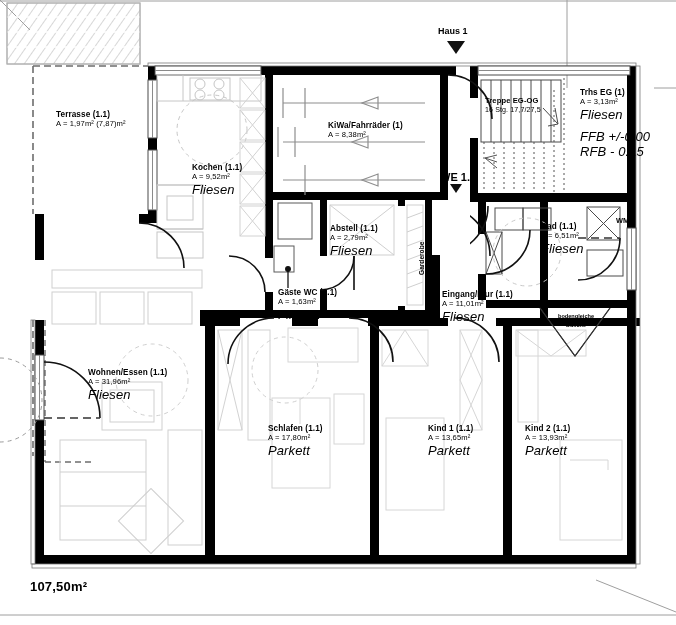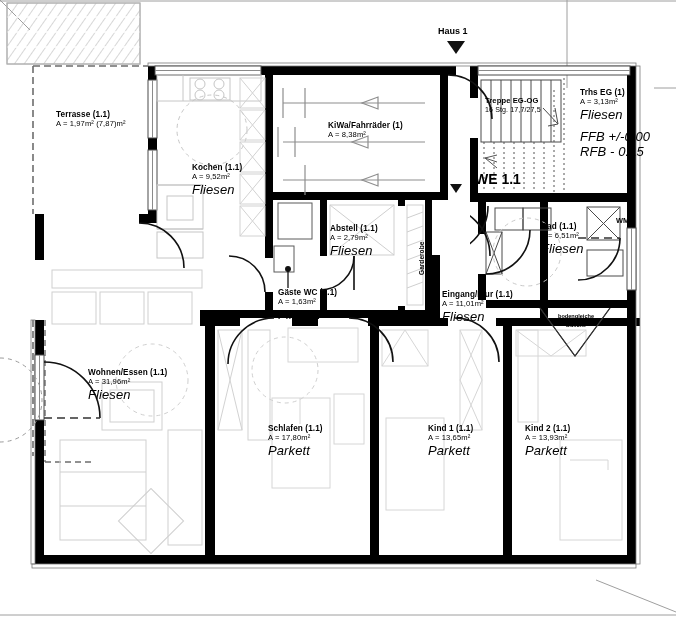--- a/index.html
+++ b/index.html
@@ -338,21 +338,21 @@
   </g>
 
   <g stroke="#333" stroke-width="1.1" fill="none">
     <path d="M540 308 L575 356 L610 308"></path>
   </g>
 </svg>
 
 <div class="marker-lbl" style="left:438px;top:26px;">Haus 1</div>
 <div class="tri" style="left:447px;top:41px;"></div>
 
-<div class="marker-lbl" style="left:440px;top:171px;font-size:14px;padding-left:35px;">WE 1.1</div>
+<div class="marker-lbl" style="left:440px;top:171px;font-size:11px;">WE 1.1</div>
 <div class="tri sm" style="left:450px;top:184px;"></div>
 
 <div class="lbl" style="left:56px;top:110px;">
   <div class="nm">Terrasse (1.1)</div>
   <div class="ar">A =  1,97m² (7,87)m²</div>
 </div>
 
 <div class="lbl" style="left:192px;top:163px;">
   <div class="nm">Kochen (1.1)</div>
   <div class="ar">A =  9,52m²</div>
@@ -426,13 +426,14 @@
   <div class="ar">A = 13,93m²</div>
   <div class="fl">Parkett</div>
 </div>
 
 <div class="vert" style="left:418px;top:275px;">Garderobe</div>
 <div class="wm-lbl" style="left:596px;top:216px;">WM</div>
 <div class="dusche-lbl" style="left:547px;top:313px;width:58px;">bodengleiche</div>
 <div class="dusche-lbl" style="left:547px;top:322px;width:58px;">Dusche</div>
 
 <div id="footer">
+  <div>107,50m²</div>
 </div>
 
 </body></html>

